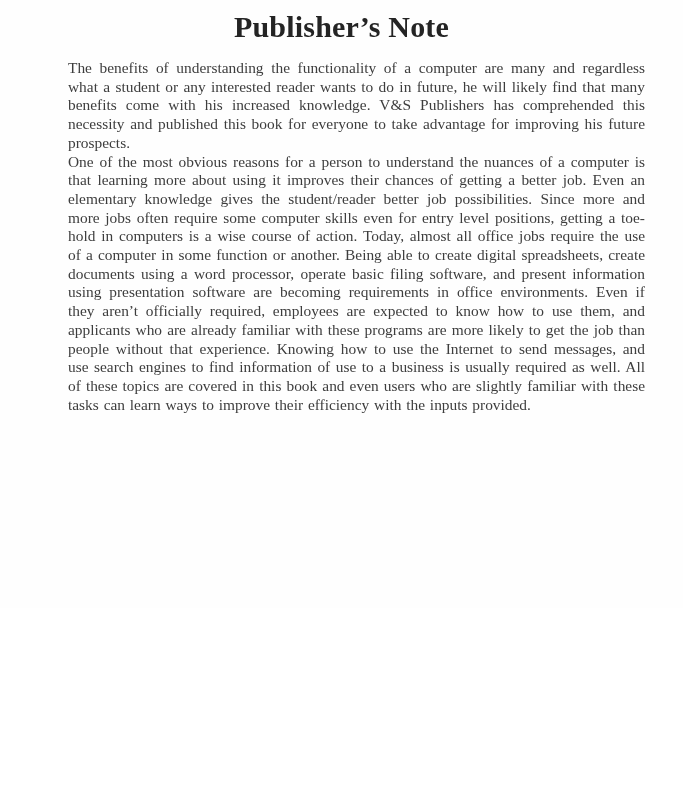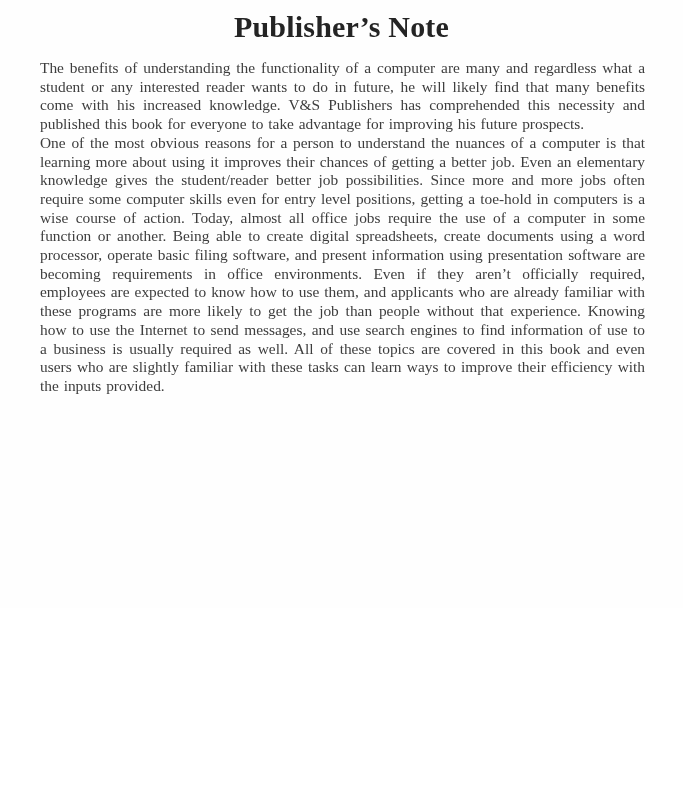--- a/index.html
+++ b/index.html
@@ -22,20 +22,21 @@
     font-family: "Liberation Serif", "DejaVu Serif", serif;
     font-weight: 600;
     font-size: 30px;
     line-height: 36px;
     letter-spacing: 0.2px;
     color: #242424;
   }
   .content {
     margin-top: 14px;
     padding: 0 38px 0 40px;
+    margin-left: 28px;
   }
   .content p {
     margin: 0;
     text-align: justify;
     font-family: "Liberation Serif", "DejaVu Serif", serif;
     font-size: 15.4px;
     line-height: 18.7px;
     color: #3d3d3d;
     word-spacing: 1px;
   }

